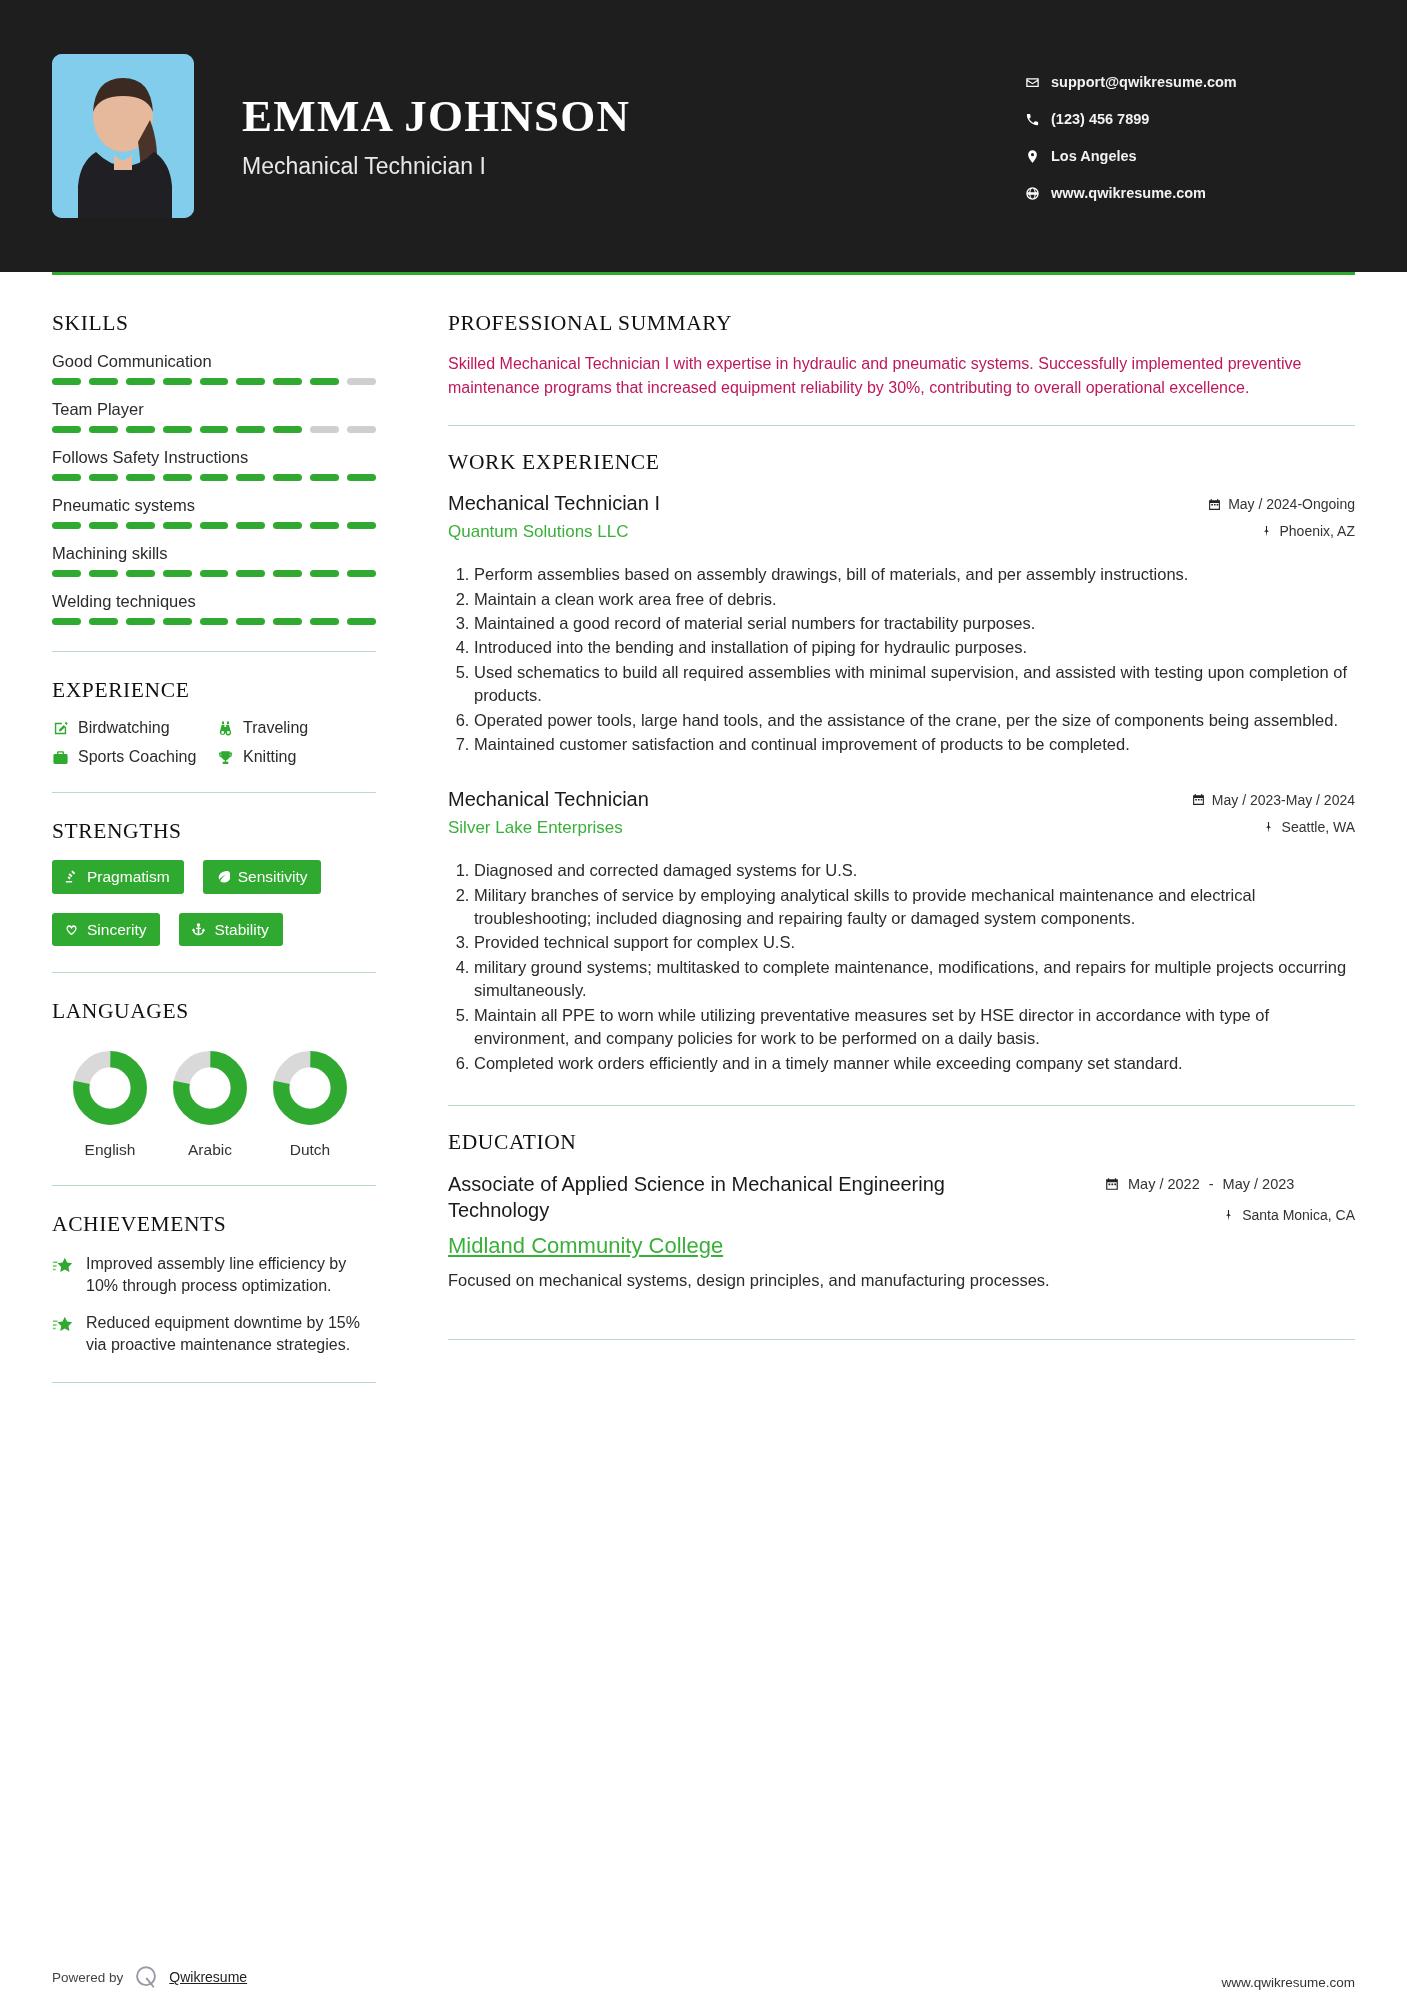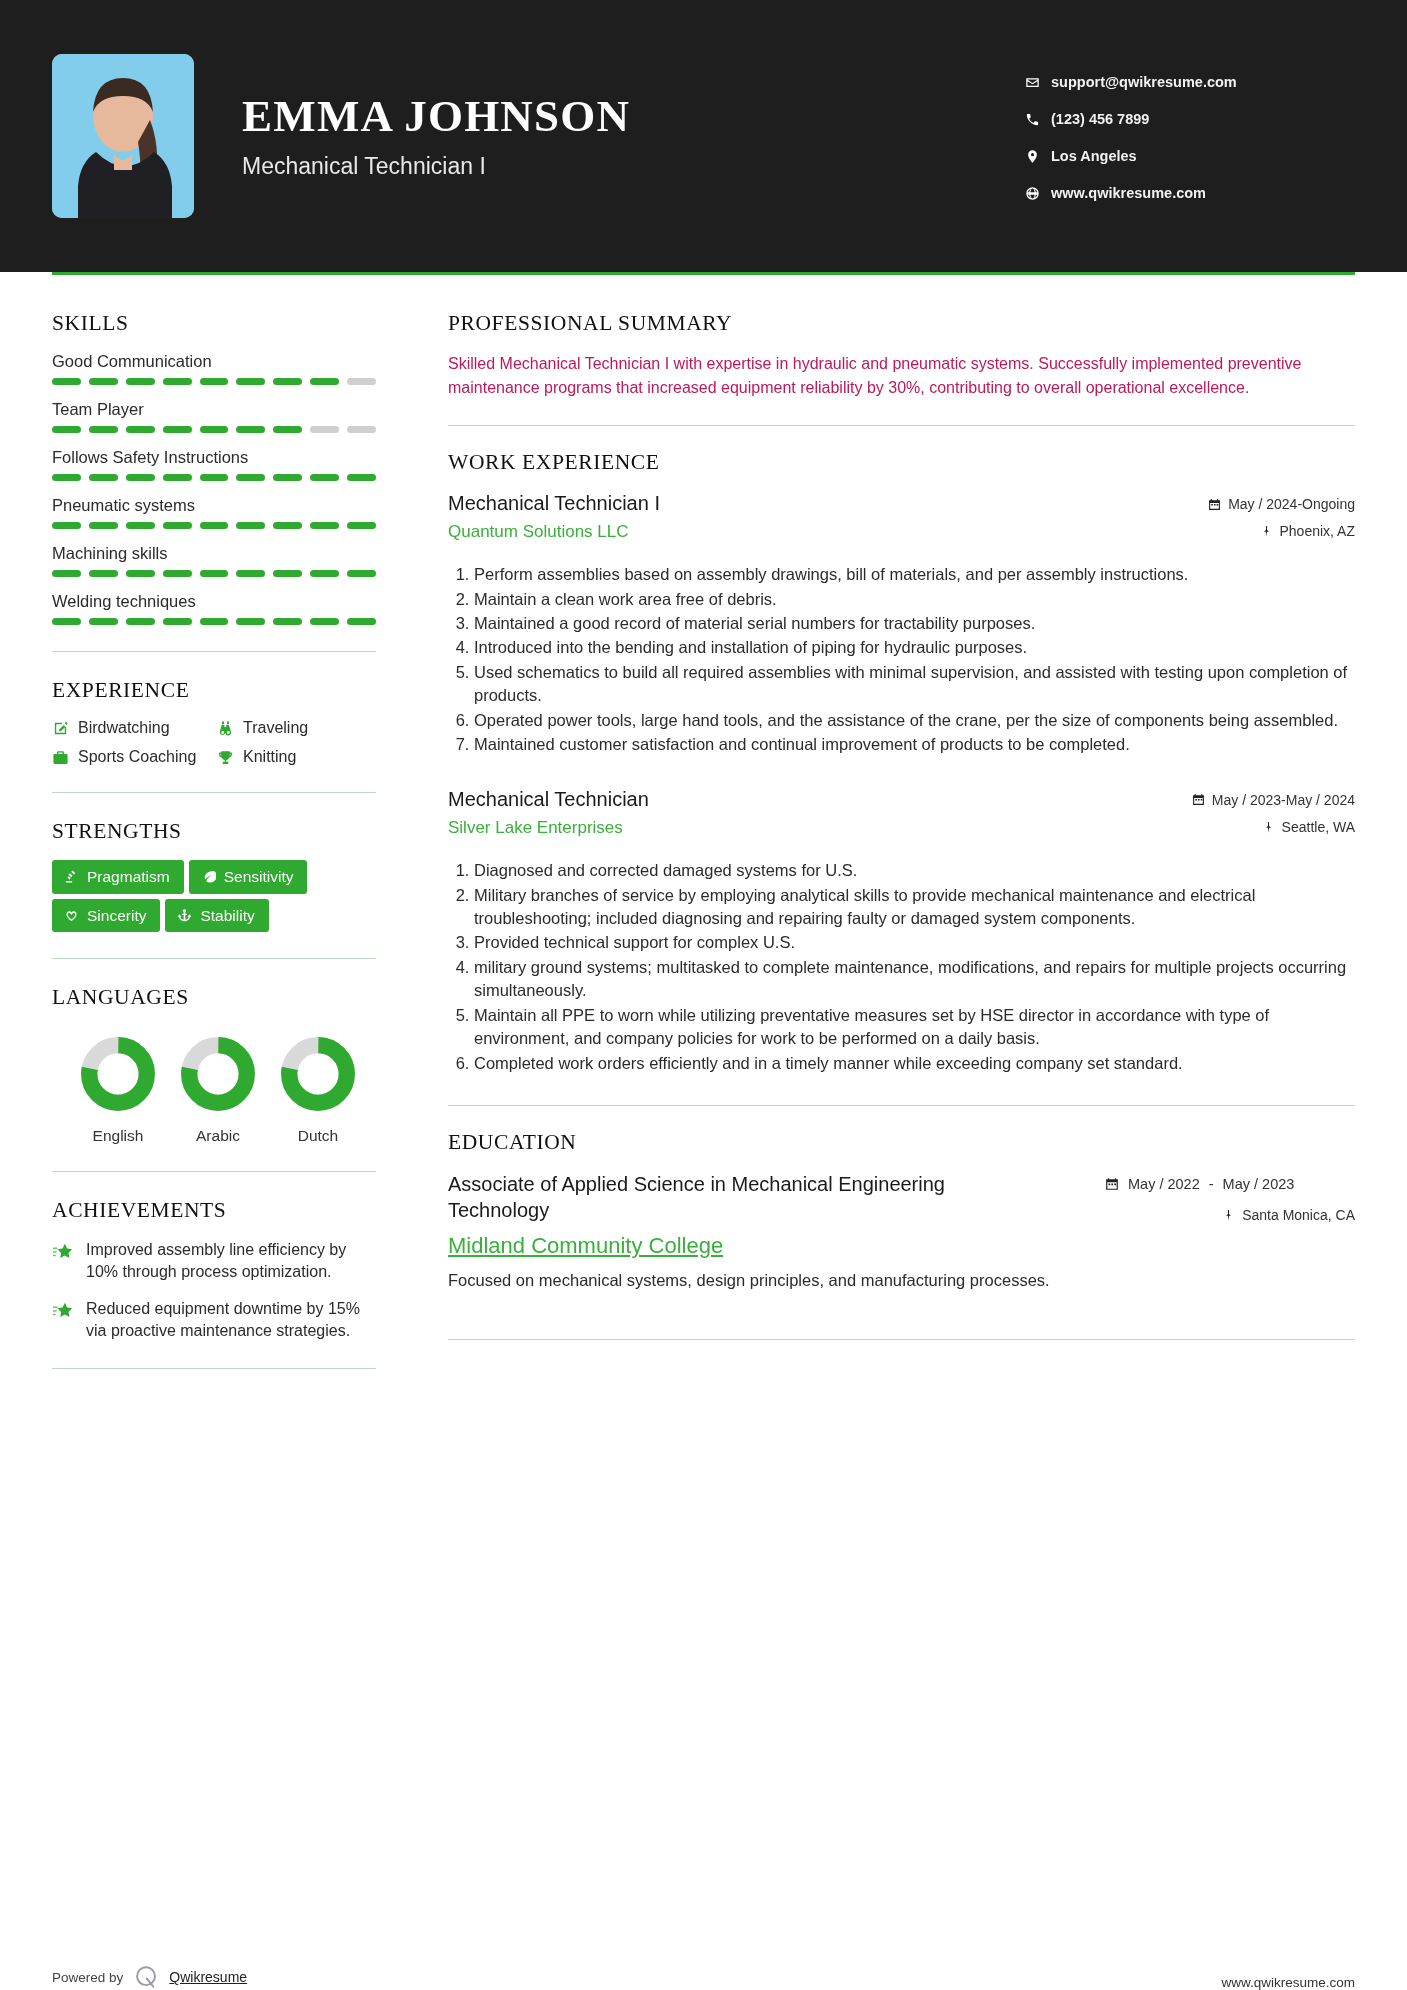--- a/index.html
+++ b/index.html
@@ -88,33 +88,33 @@
   .dot { height:7px; flex:1 1 0; border-radius:4px; background:#2fa92f; }
   .dot.off { background:#cfcfcf; }
 
   
   .interest-grid { display:grid; grid-template-columns:1fr 1fr; row-gap:11px; column-gap:6px; }
   .interest { display:flex; align-items:center; font-size:16px; color:#2b2b2b; }
   .interest .ico { width:26px; flex:0 0 26px; display:flex; align-items:center; }
   .interest .ico svg { width:17px; height:17px; fill:#2fa92f; }
 
   
-  .strength-wrap { display:flex; flex-wrap:wrap; gap:5px; }
+  .strength-wrap { display:flex; flex-wrap:wrap; gap:19px; }
   .chip {
     background:#2fa92f; color:#fff;
     border-radius:3px;
     padding:9px 14px 9px 12px;
     font-size:15.5px;
     display:flex; align-items:center; gap:8px;
     line-height:1;
   }
   .chip svg { width:15px; height:15px; fill:#fff; flex:0 0 15px; }
 
   
-  .lang-row { display:flex; justify-content:flex-end; padding:10px 8px 0 8px; }
+  .lang-row { display:flex; justify-content:flex-start; padding:10px 8px 0 8px; }
   .lang { text-align:center; width:100px; }
   .donut { width:76px; height:76px; margin:0 auto; }
   .lang-label { font-size:15.5px; color:#333; margin-top:11px; }
 
   
   .ach { display:flex; margin-bottom:15px; }
   .ach .ico { width:34px; flex:0 0 34px; padding-top:3px; }
   .ach .ico svg { width:22px; height:22px; }
   .ach-text { font-size:16px; line-height:1.38; color:#2b2b2b; }
 

